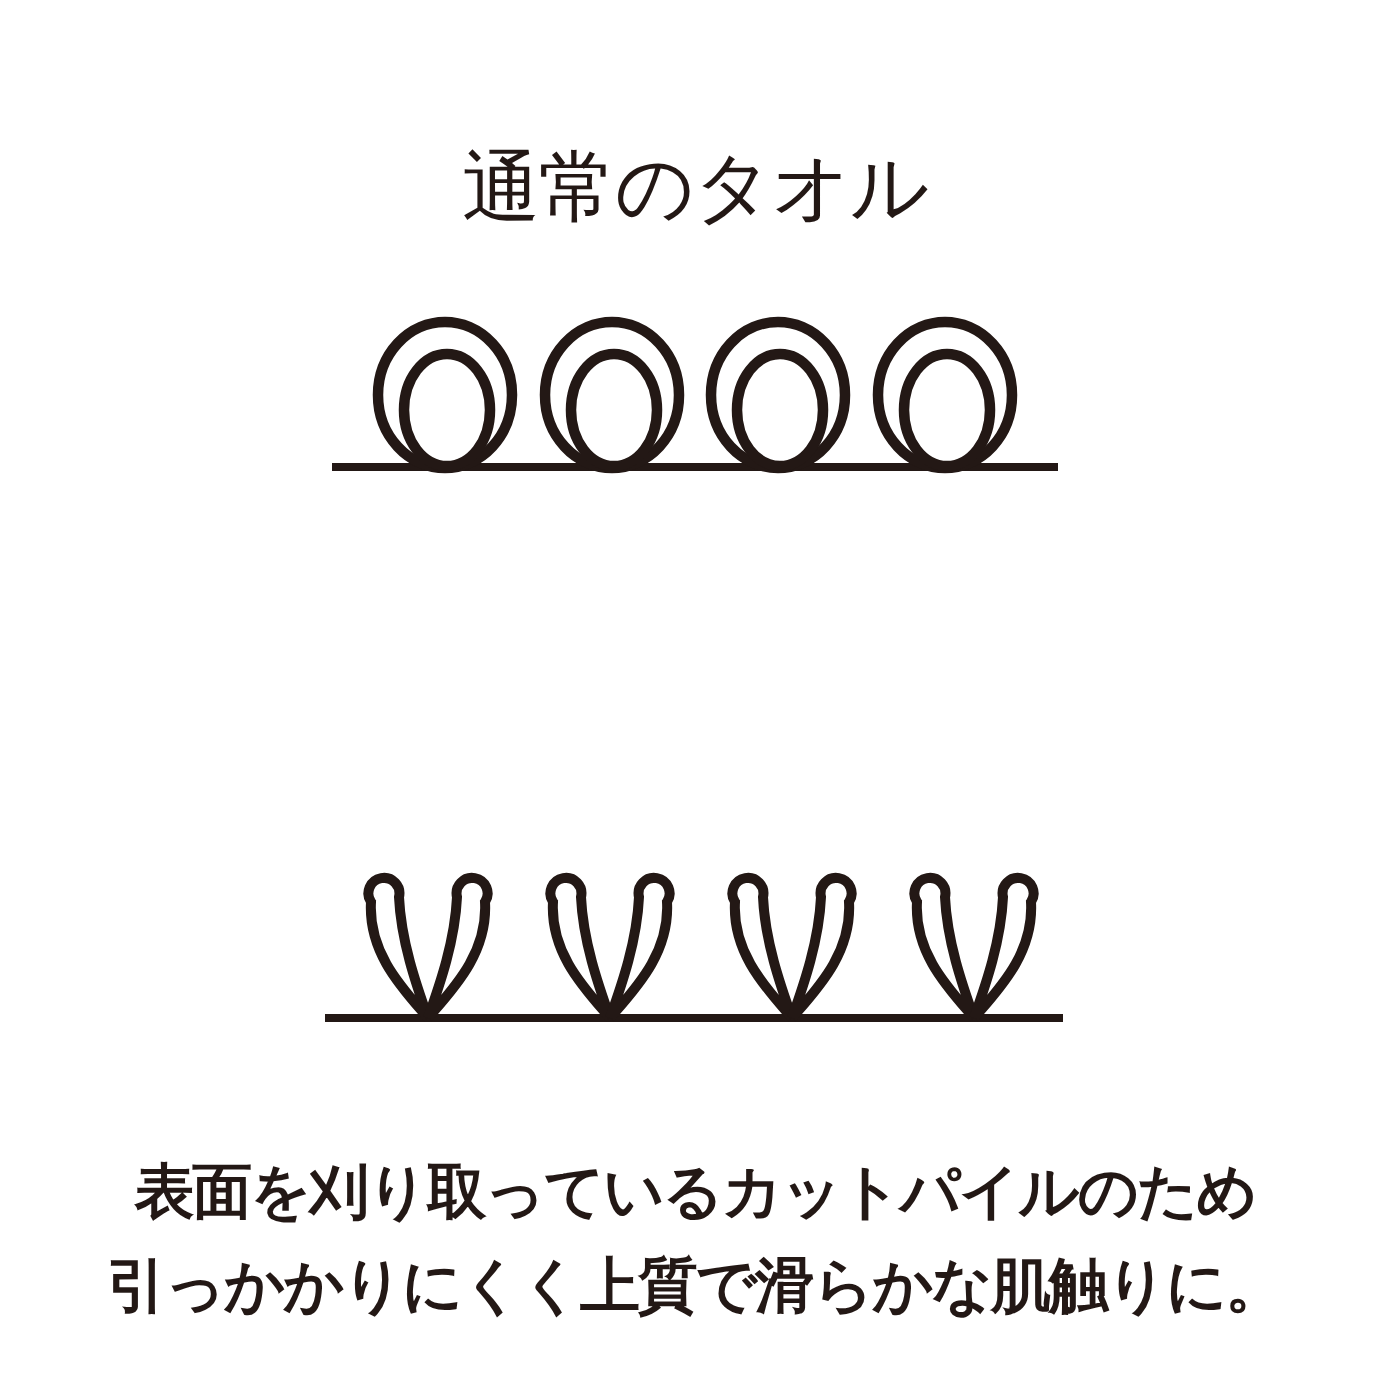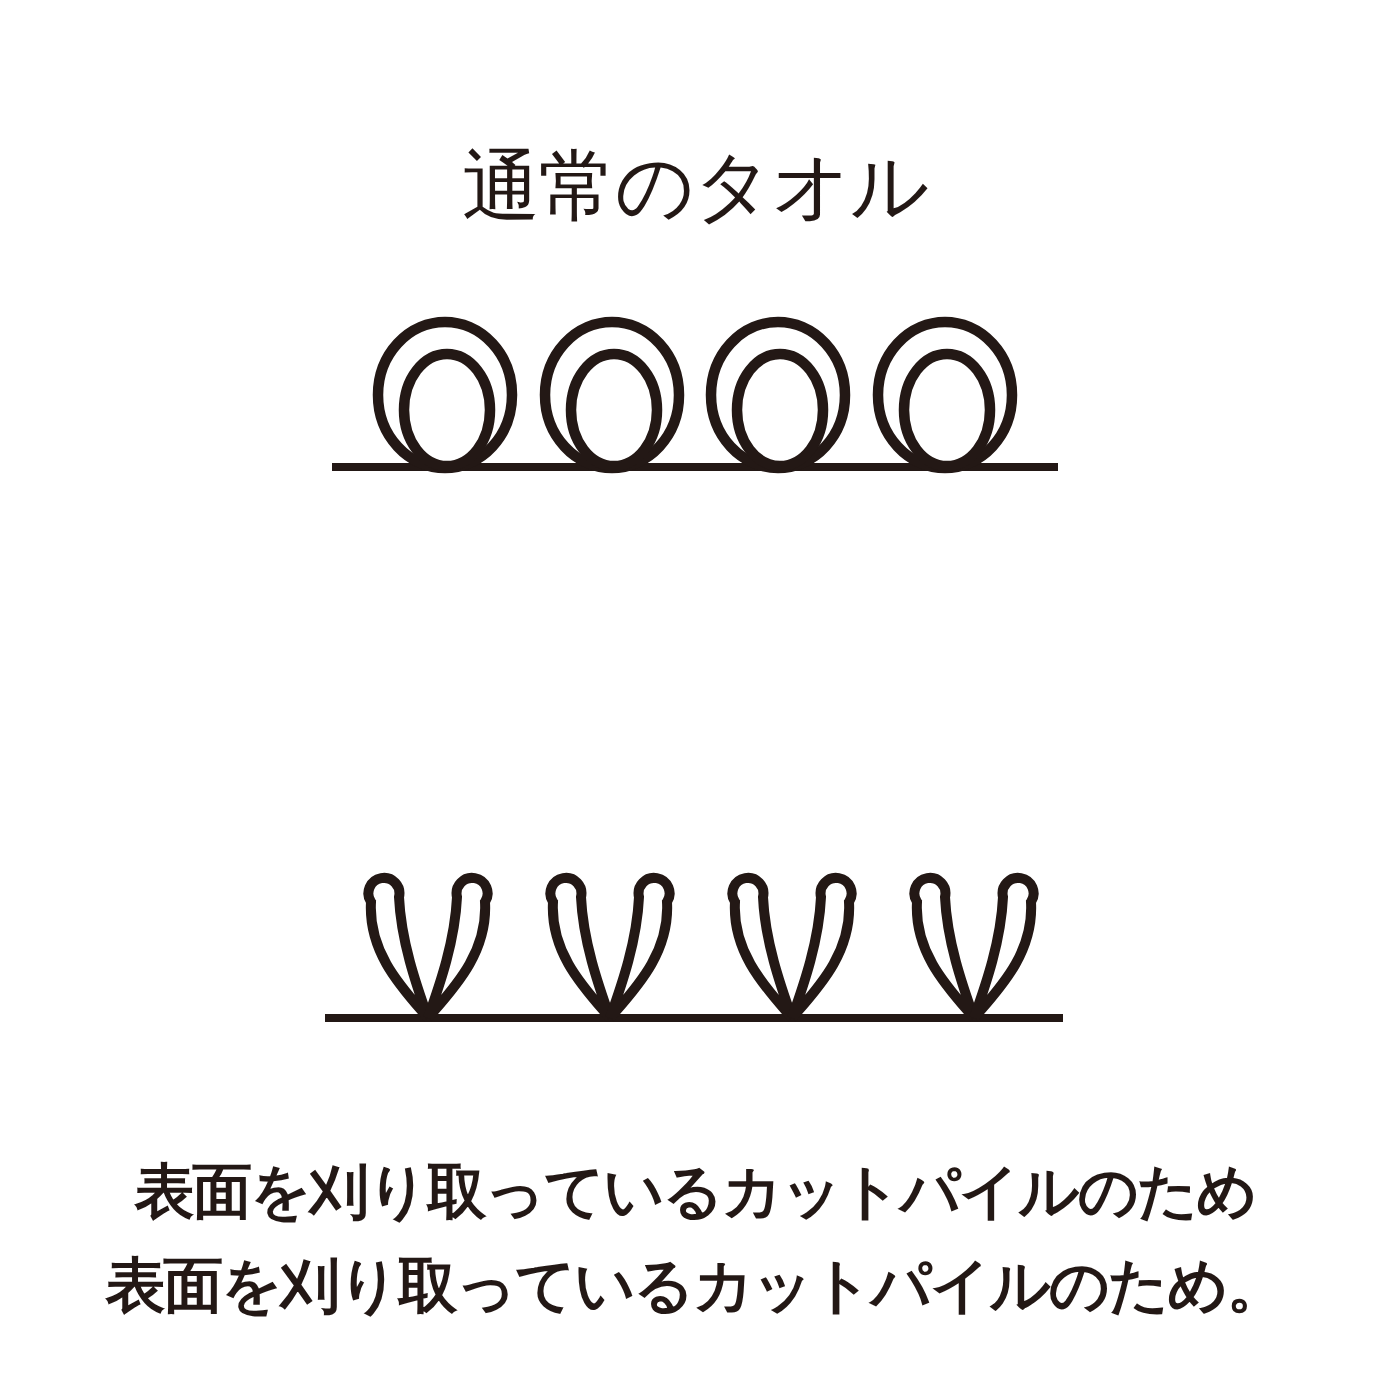--- a/index.html
+++ b/index.html
@@ -1,21 +1,21 @@
 <!DOCTYPE html>
 <html><head>
 <meta charset="utf-8">
 <style>
   html, body { margin: 0; padding: 0; background: #ffffff; }
   #page {
     position: relative;
     width: 1390px;
     height: 1390px;
     background: #ffffff;
-    font-family: Liberation Serif, serif;
+    font-family: Liberation Sans, sans-serif;
     color: #231815;
     overflow: hidden;
   }
   .section-title {
     position: absolute;
     left: 0;
     width: 100%;
     text-align: center;
     line-height: 1;
     font-weight: 400;
@@ -81,15 +81,15 @@
         </g>
         <g transform="translate(974 1018)">
           <path d="M 0 0 C -24 -28 -60 -64 -57 -116 A 15.5 15.5 0 1 1 -29 -121 C -27 -77 -12 -34 0 0" fill="none" stroke="#231815" stroke-width="10" stroke-linecap="butt"></path>
           <path d="M 0 0 C -24 -28 -60 -64 -57 -116 A 15.5 15.5 0 1 1 -29 -121 C -27 -77 -12 -34 0 0" fill="none" stroke="#231815" stroke-width="10" stroke-linecap="butt" transform="scale(-1 1)"></path>
         </g>
       </g>
   </svg>
 
   <div id="caption-line-1" class="caption-line">表面を刈り取っているカットパイルのため</div>
 
-  <div id="caption-line-2" class="caption-line">表面を刈り取っているカットパイルのため。</div>
+  <div id="caption-line-2" class="caption-line">引っかかりにくく上質で滑らかな肌触りに。</div>
 
 </div>
 
 </body></html>

